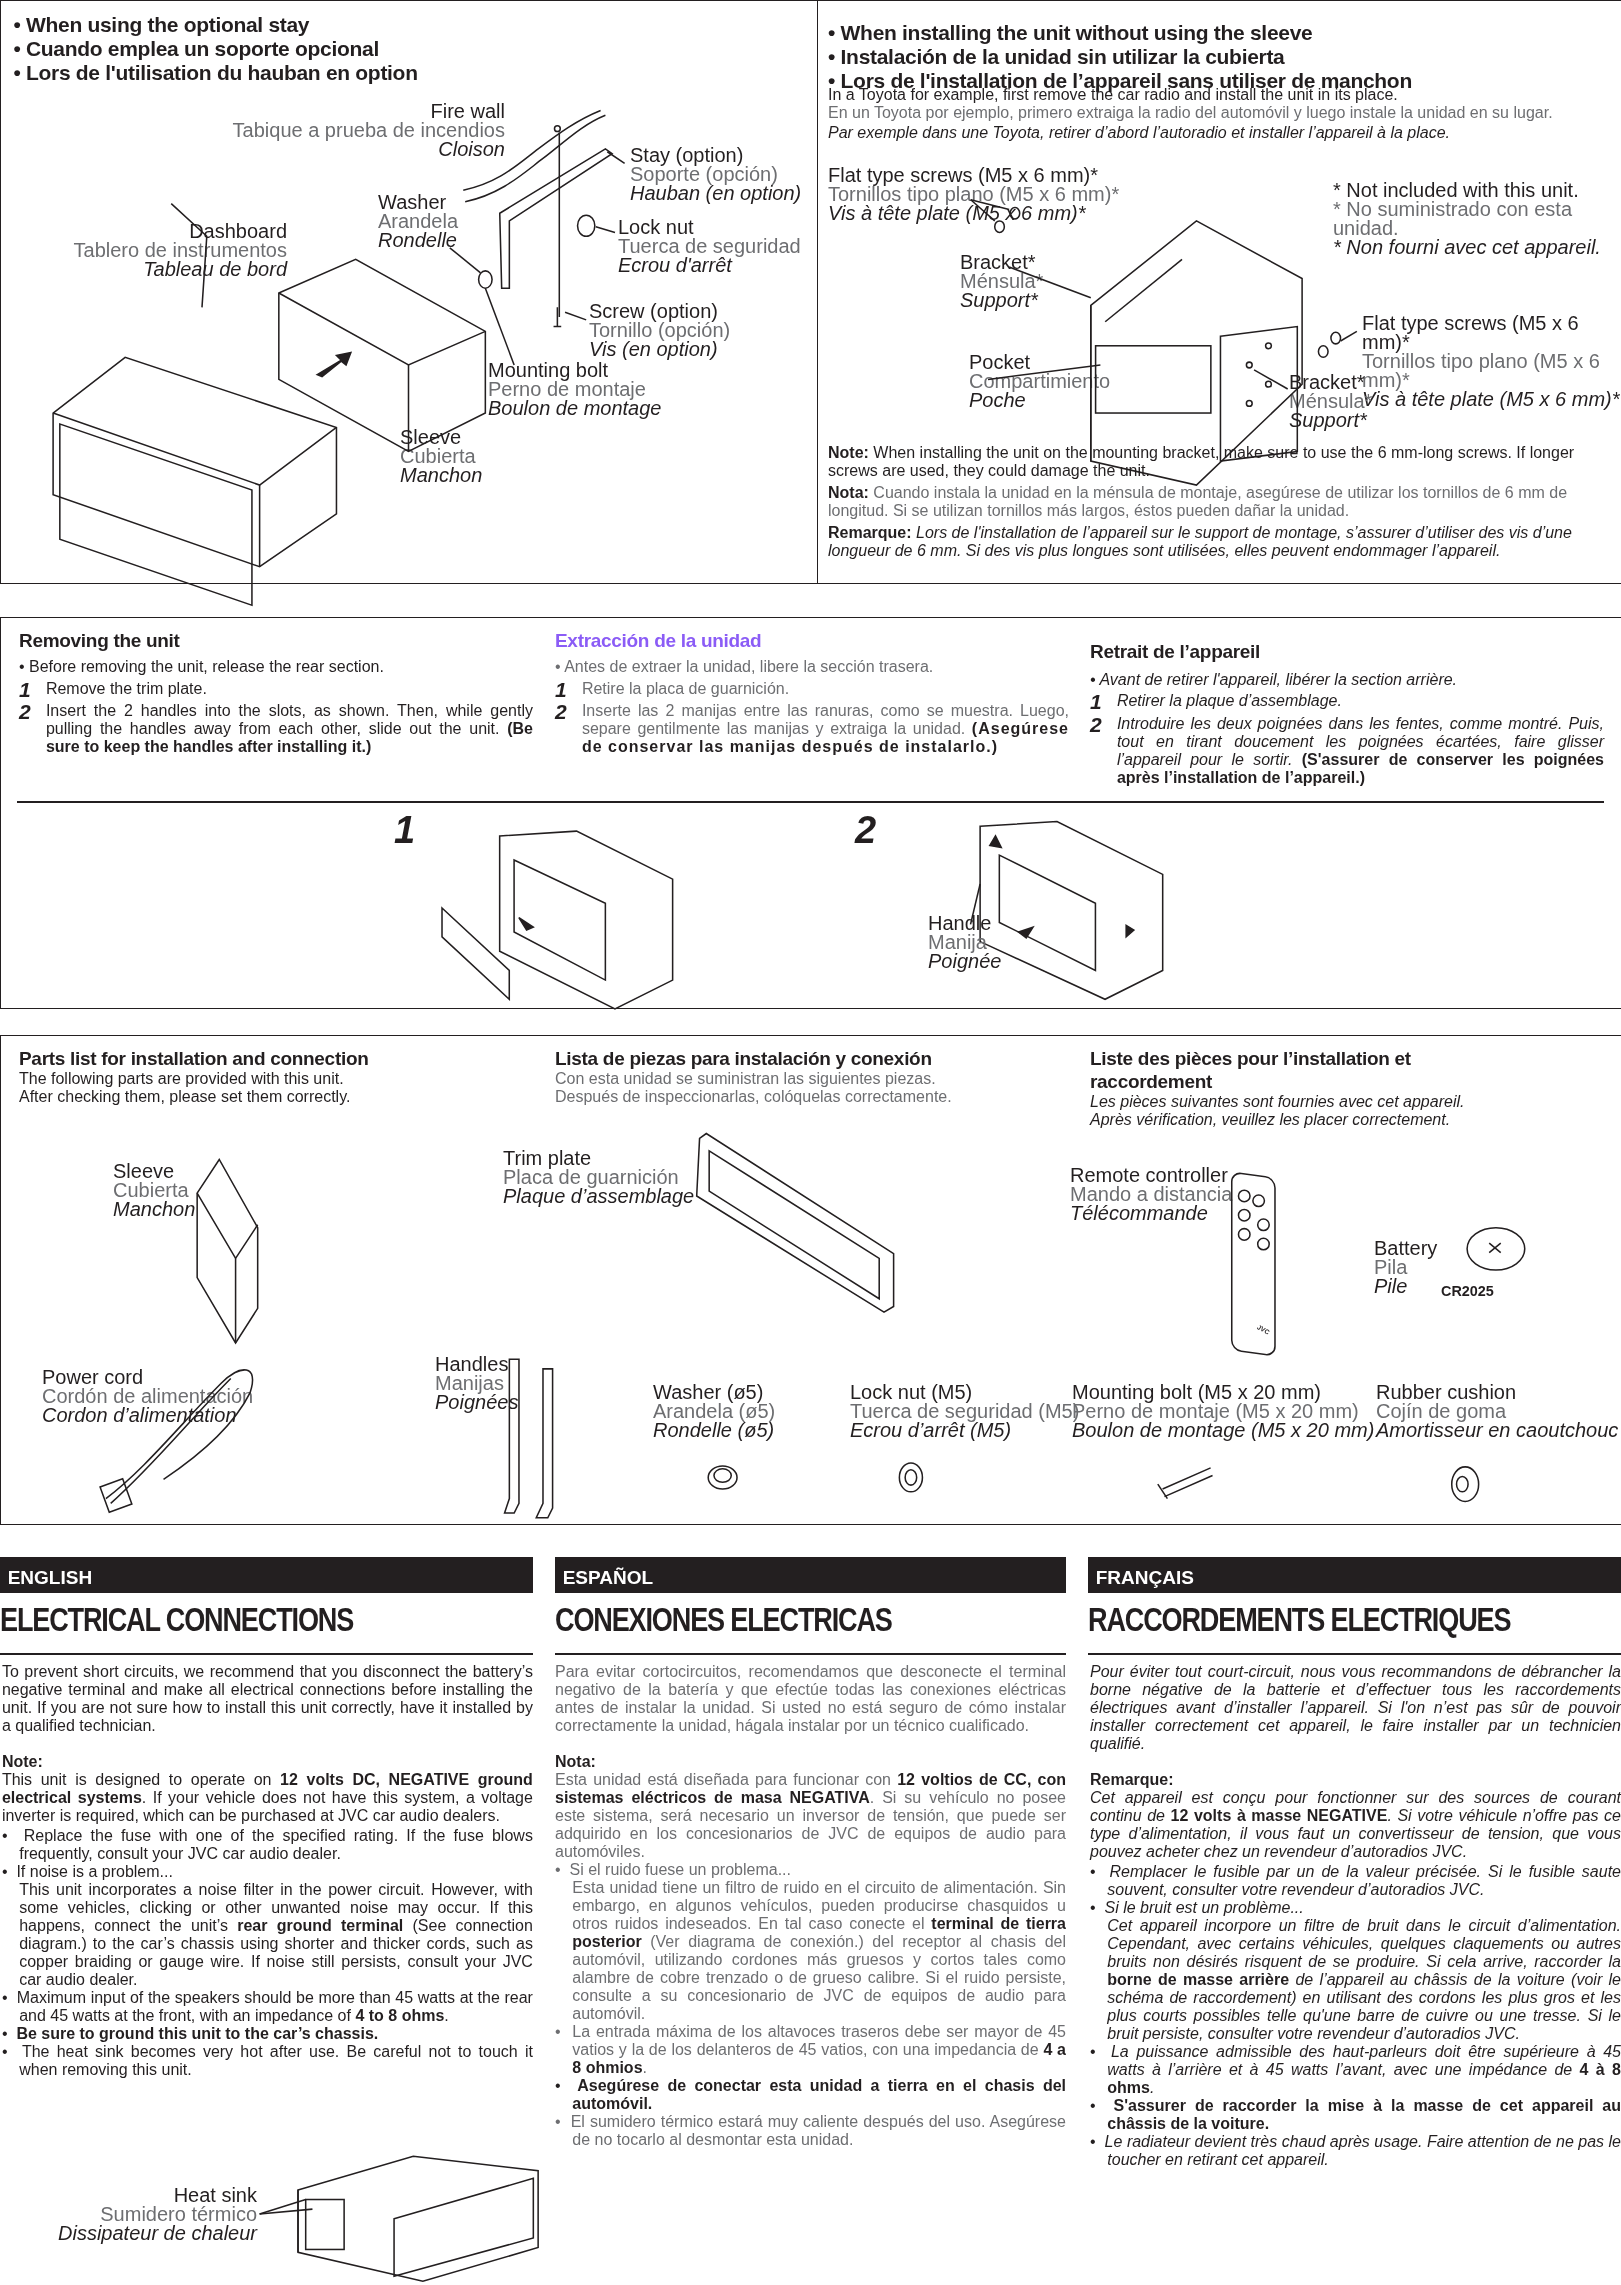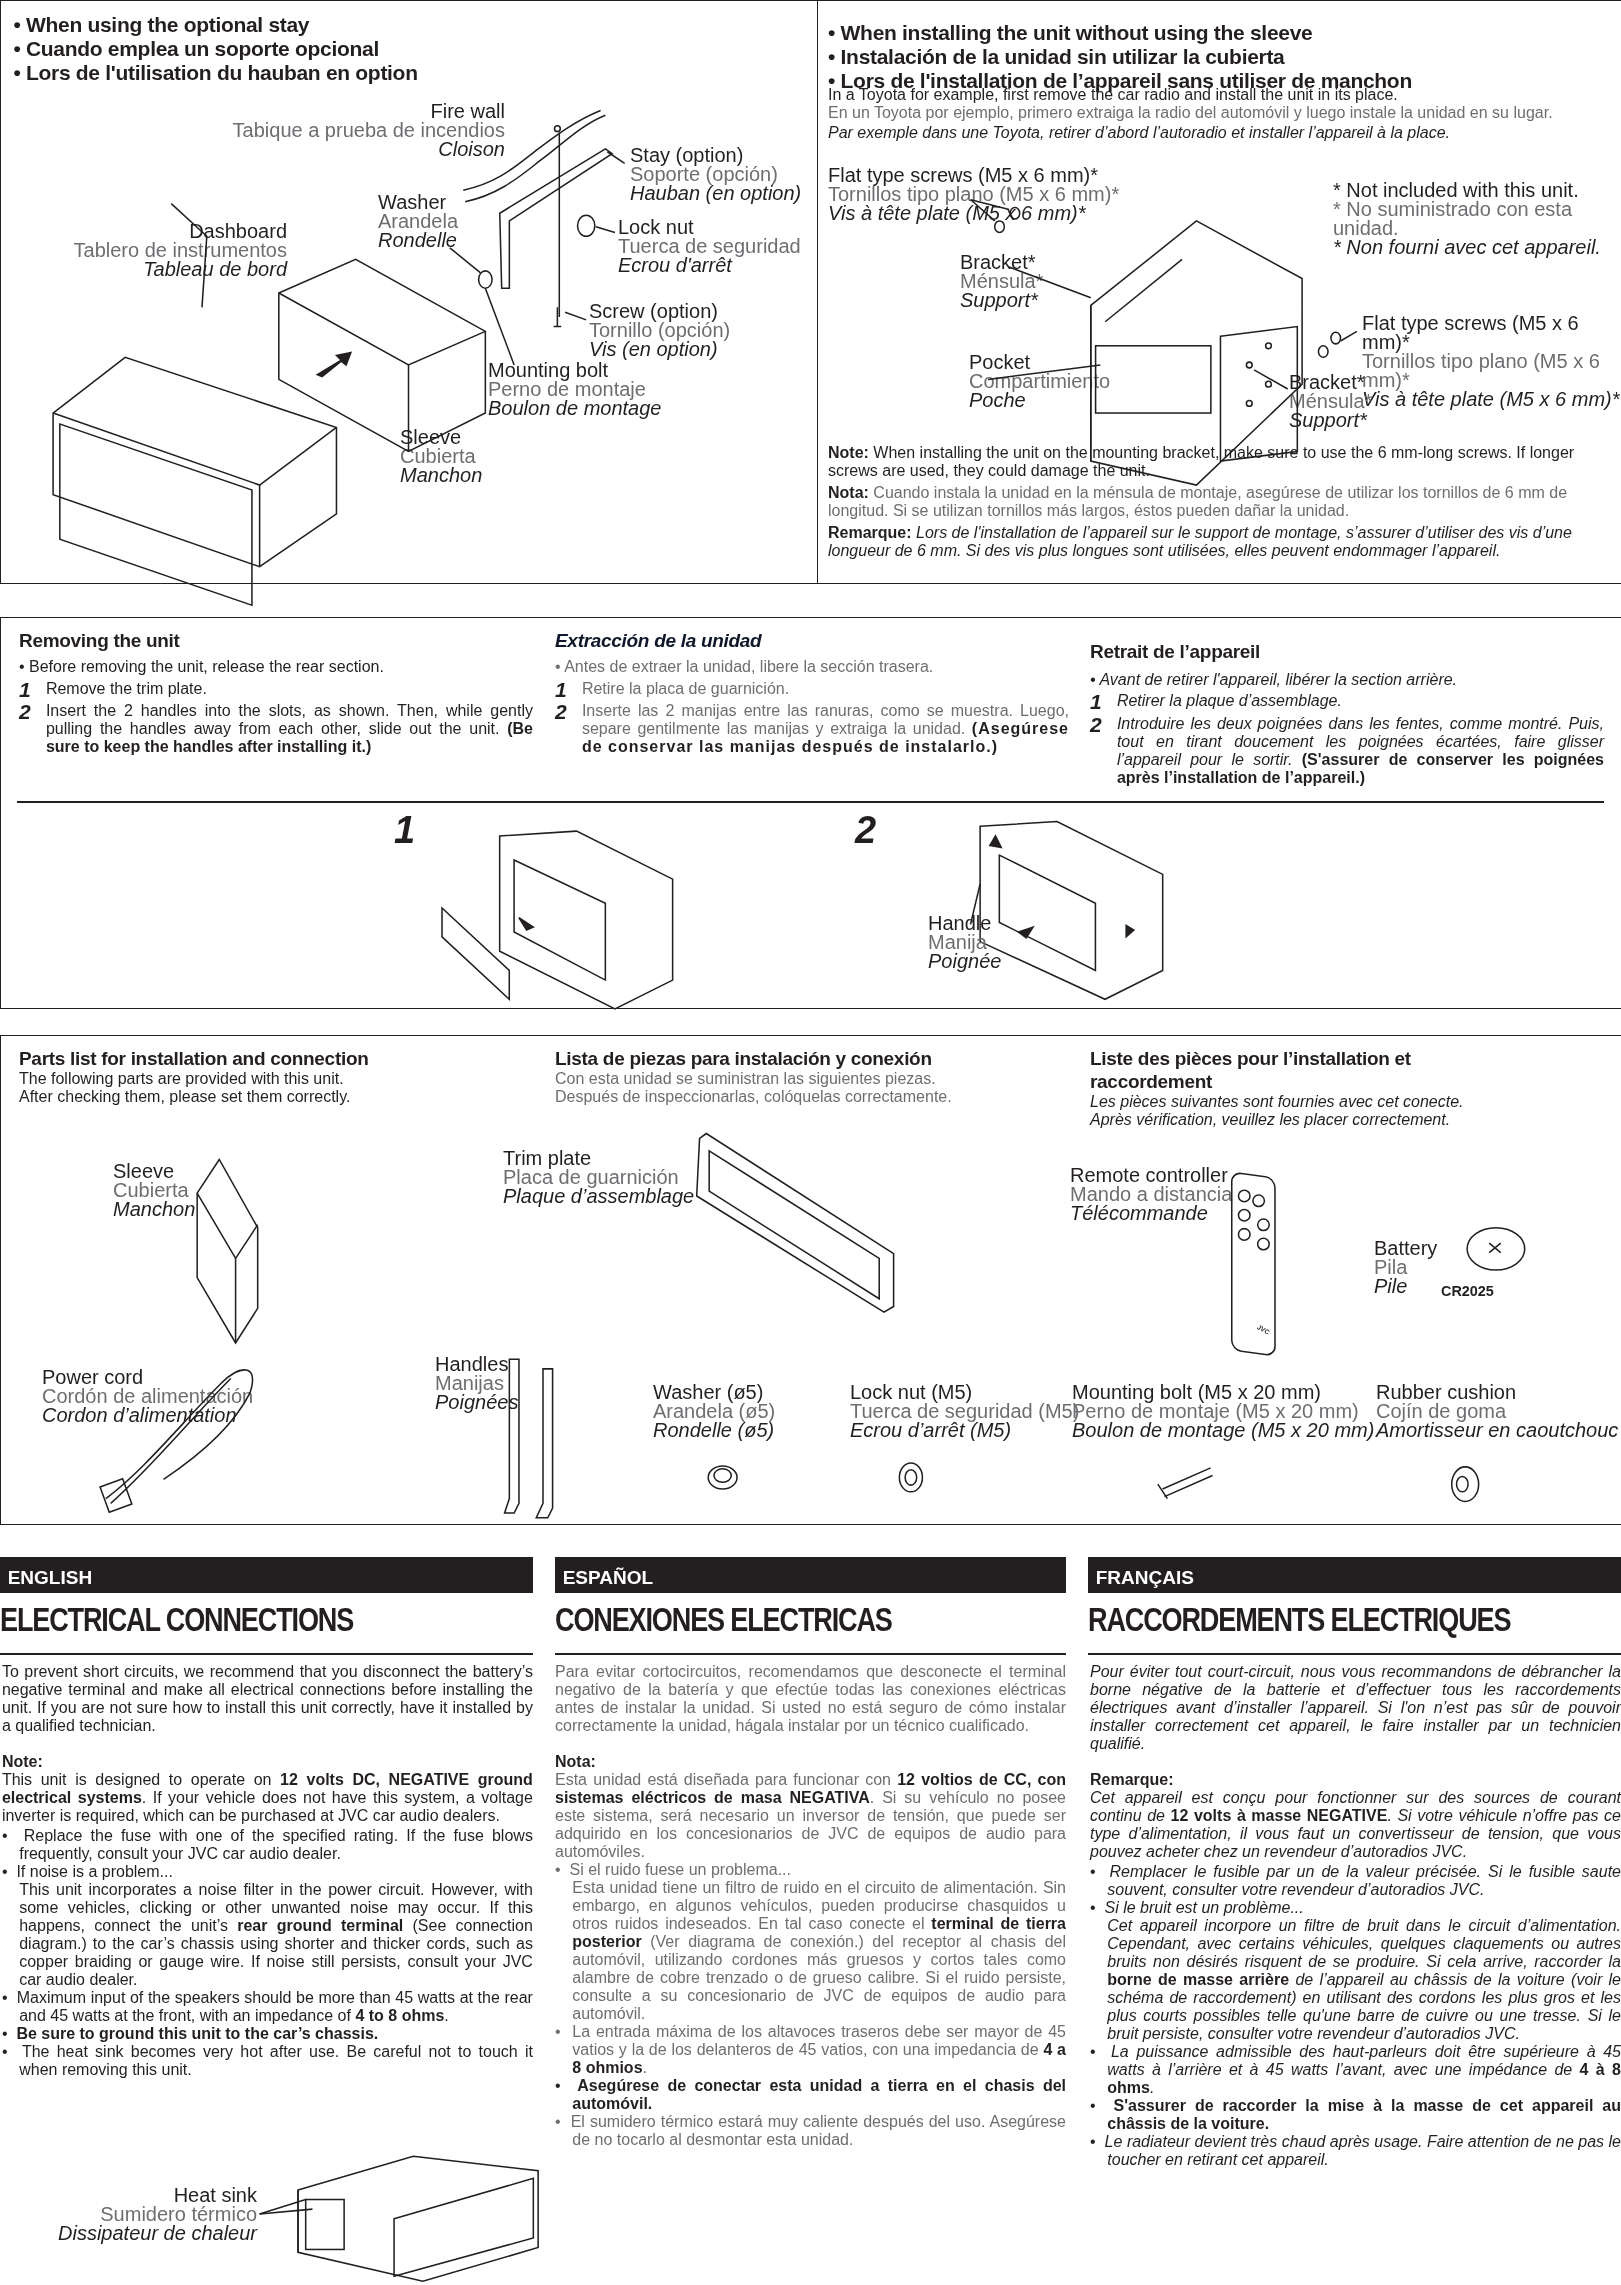--- a/index.html
+++ b/index.html
@@ -194,21 +194,21 @@
   <div class="step">
       <span class="n">1</span>
       <span>Remove the trim plate.</span>
     </div>
   <div class="step">
       <span class="n">2</span>
       <span class="just"><span>Insert the 2 handles into the slots, as shown. Then, while gently pulling the handles away from each other, slide out the unit. </span><b>(Be sure to keep the handles after installing it.)</b></span>
     </div>
 </div>
 <div class="abs es" style="left:555px;top:629px;width:514px;">
-  <div class="hd h-med" style="margin-bottom:5.8px;color:#0f172a;font-style:italic;">Extracción de la unidad</div>
+  <div class="hd h-med" style="margin-bottom:5.8px;color:#8b5cf6;">Extracción de la unidad</div>
   <div class="txt">• Antes de extraer la unidad, libere la sección trasera.</div>
   <div class="step">
       <span class="n" style="color:#231f20">1</span>
       <span>Retire la placa de guarnición.</span>
     </div>
   <div class="step">
       <span class="n" style="color:#231f20">2</span>
       <span class="just"><span>Inserte las 2 manijas entre las ranuras, como se muestra. Luego, separe gentilmente las manijas y extraiga la unidad. </span><b style="color:#231f20;letter-spacing:1px">(Asegúrese de conservar las manijas después de instalarlo.)</b></span>
     </div>
 </div>
@@ -254,21 +254,21 @@
   <div class="txt">The following parts are provided with this unit.</div>
   <div class="txt">After checking them, please set them correctly.</div>
 </div>
 <div class="abs es" style="left:555px;top:1047px;width:519px;">
   <div class="hd h-med" style="color:#231f20">Lista de piezas para instalación y conexión</div>
   <div class="txt">Con esta unidad se suministran las siguientes piezas.</div>
   <div class="txt">Después de inspeccionarlas, colóquelas correctamente.</div>
 </div>
 <div class="abs" style="left:1090px;top:1047px;width:403px;">
   <div class="hd h-med">Liste des pièces pour l’installation et raccordement</div>
-  <div class="txt fr">Les pièces suivantes sont fournies avec cet conecte.</div>
+  <div class="txt fr">Les pièces suivantes sont fournies avec cet appareil.</div>
   <div class="txt fr">Après vérification, veuillez les placer correctement.</div>
 </div>
 
 <div class="abs lbl" style="left:113px;top:1162px;">
   <div class="en">Sleeve</div>
   <div class="es">Cubierta</div>
   <div class="fr">Manchon</div>
 </div>
 <div class="abs lbl" style="left:503px;top:1149px;">
   <div class="en">Trim plate</div>

